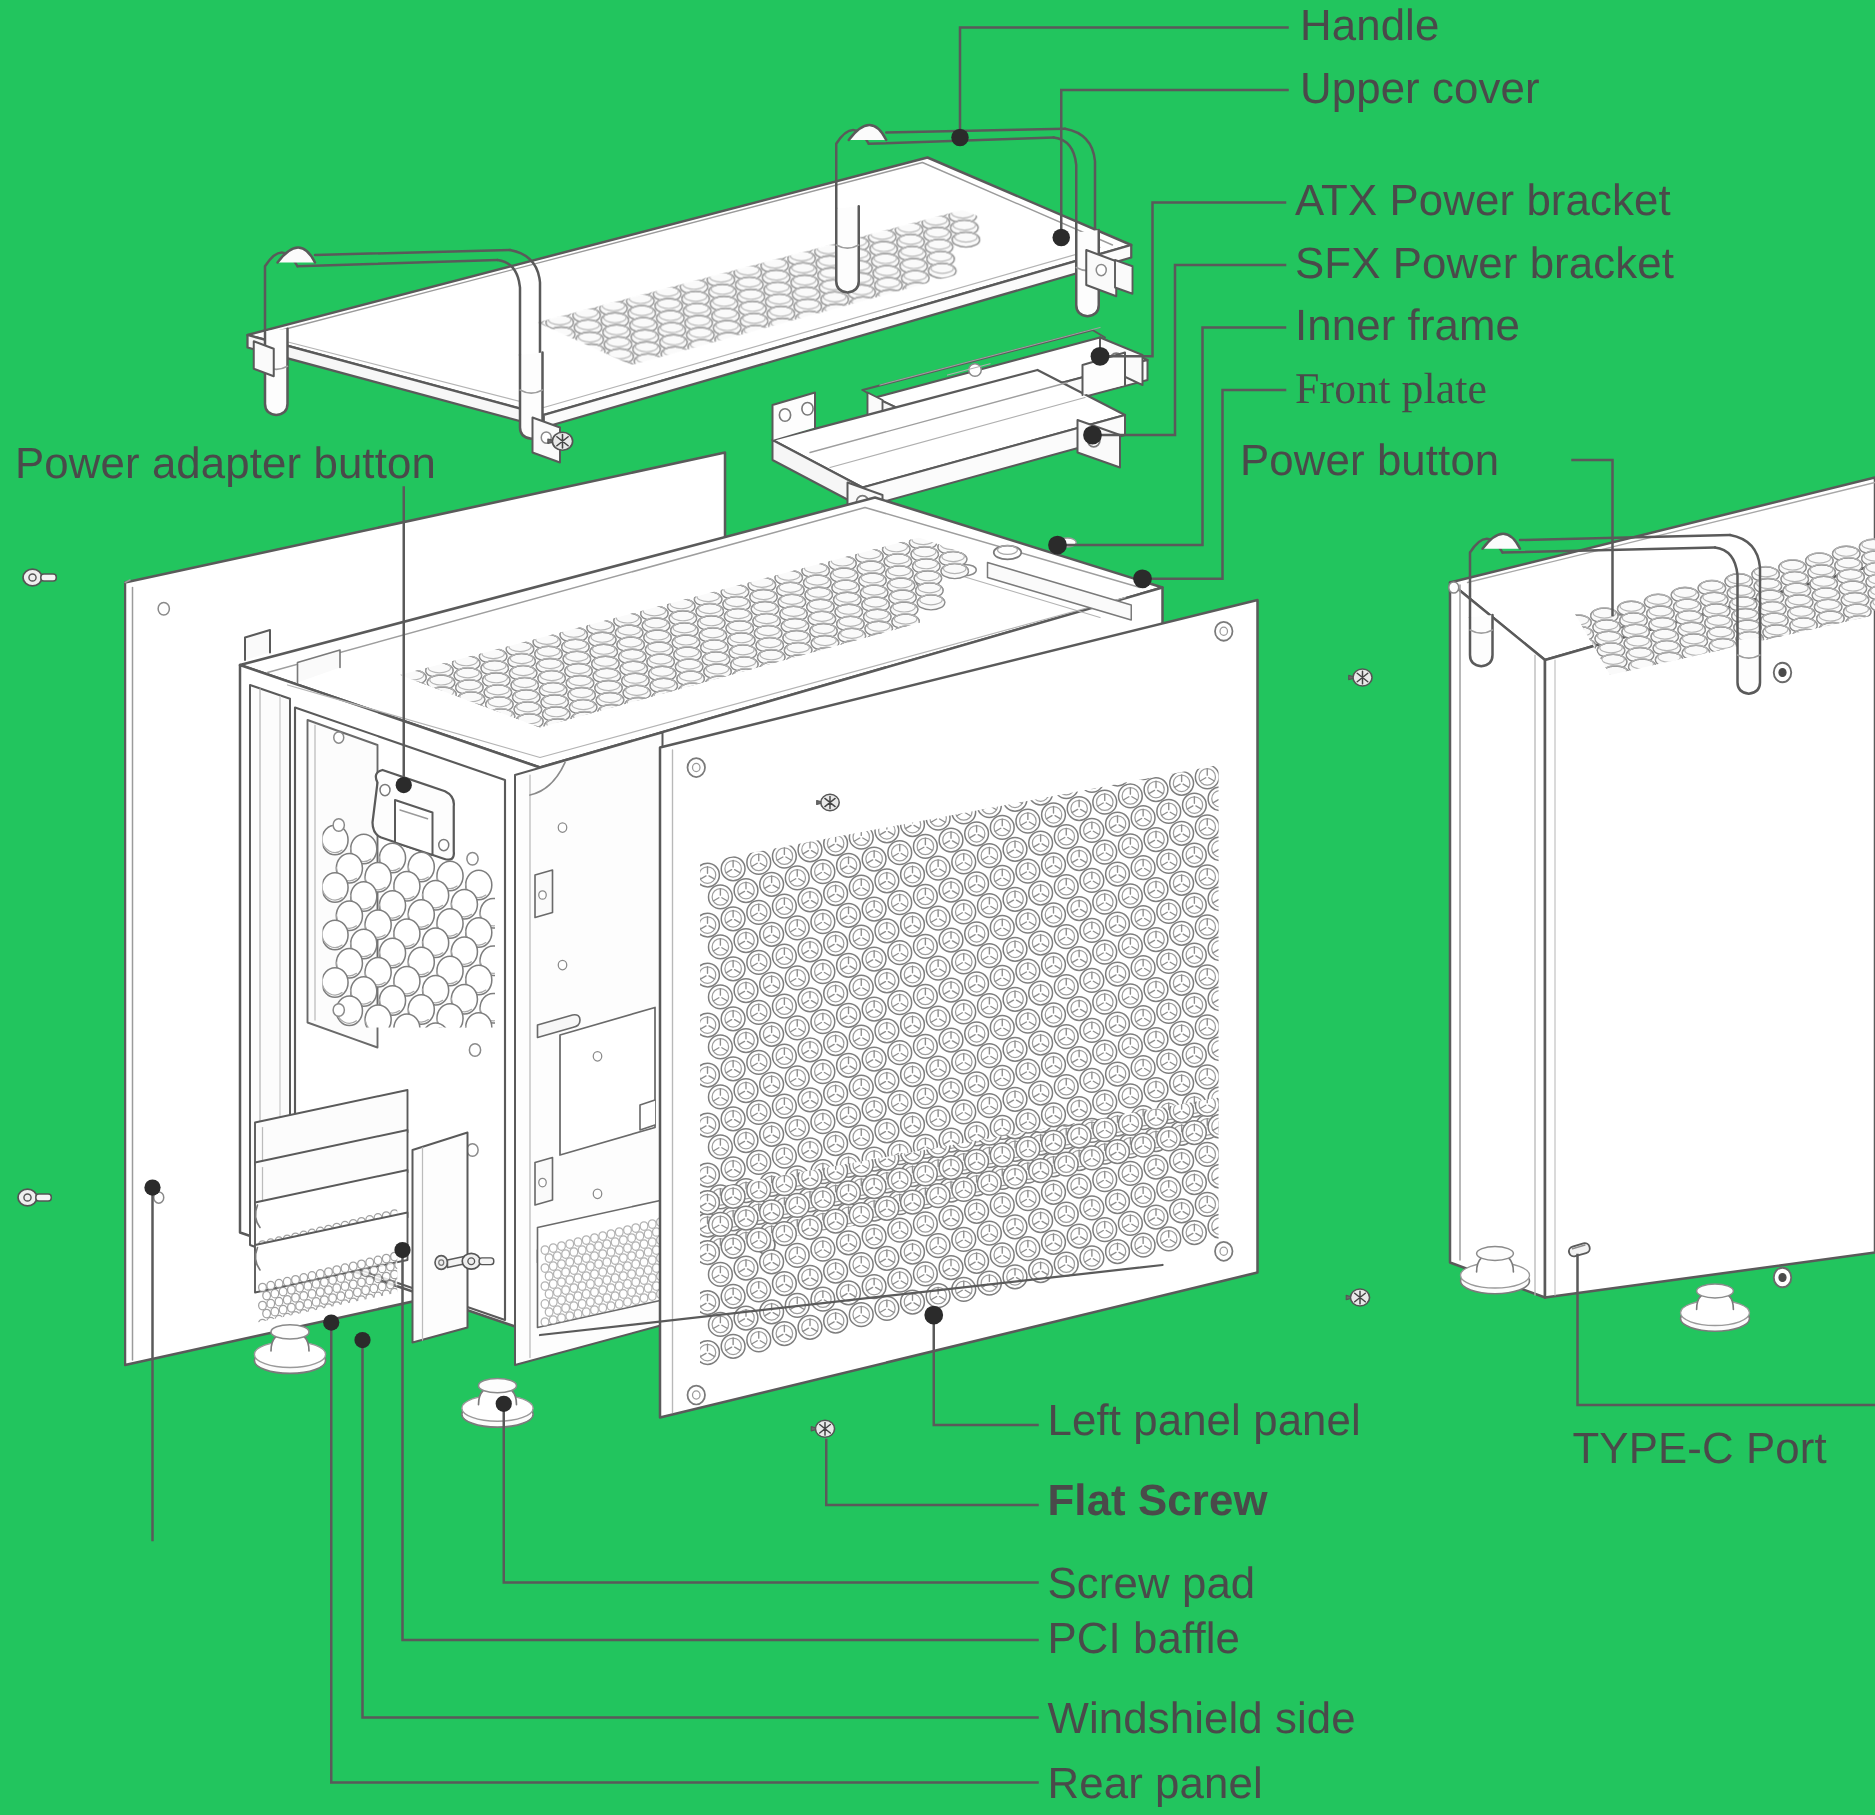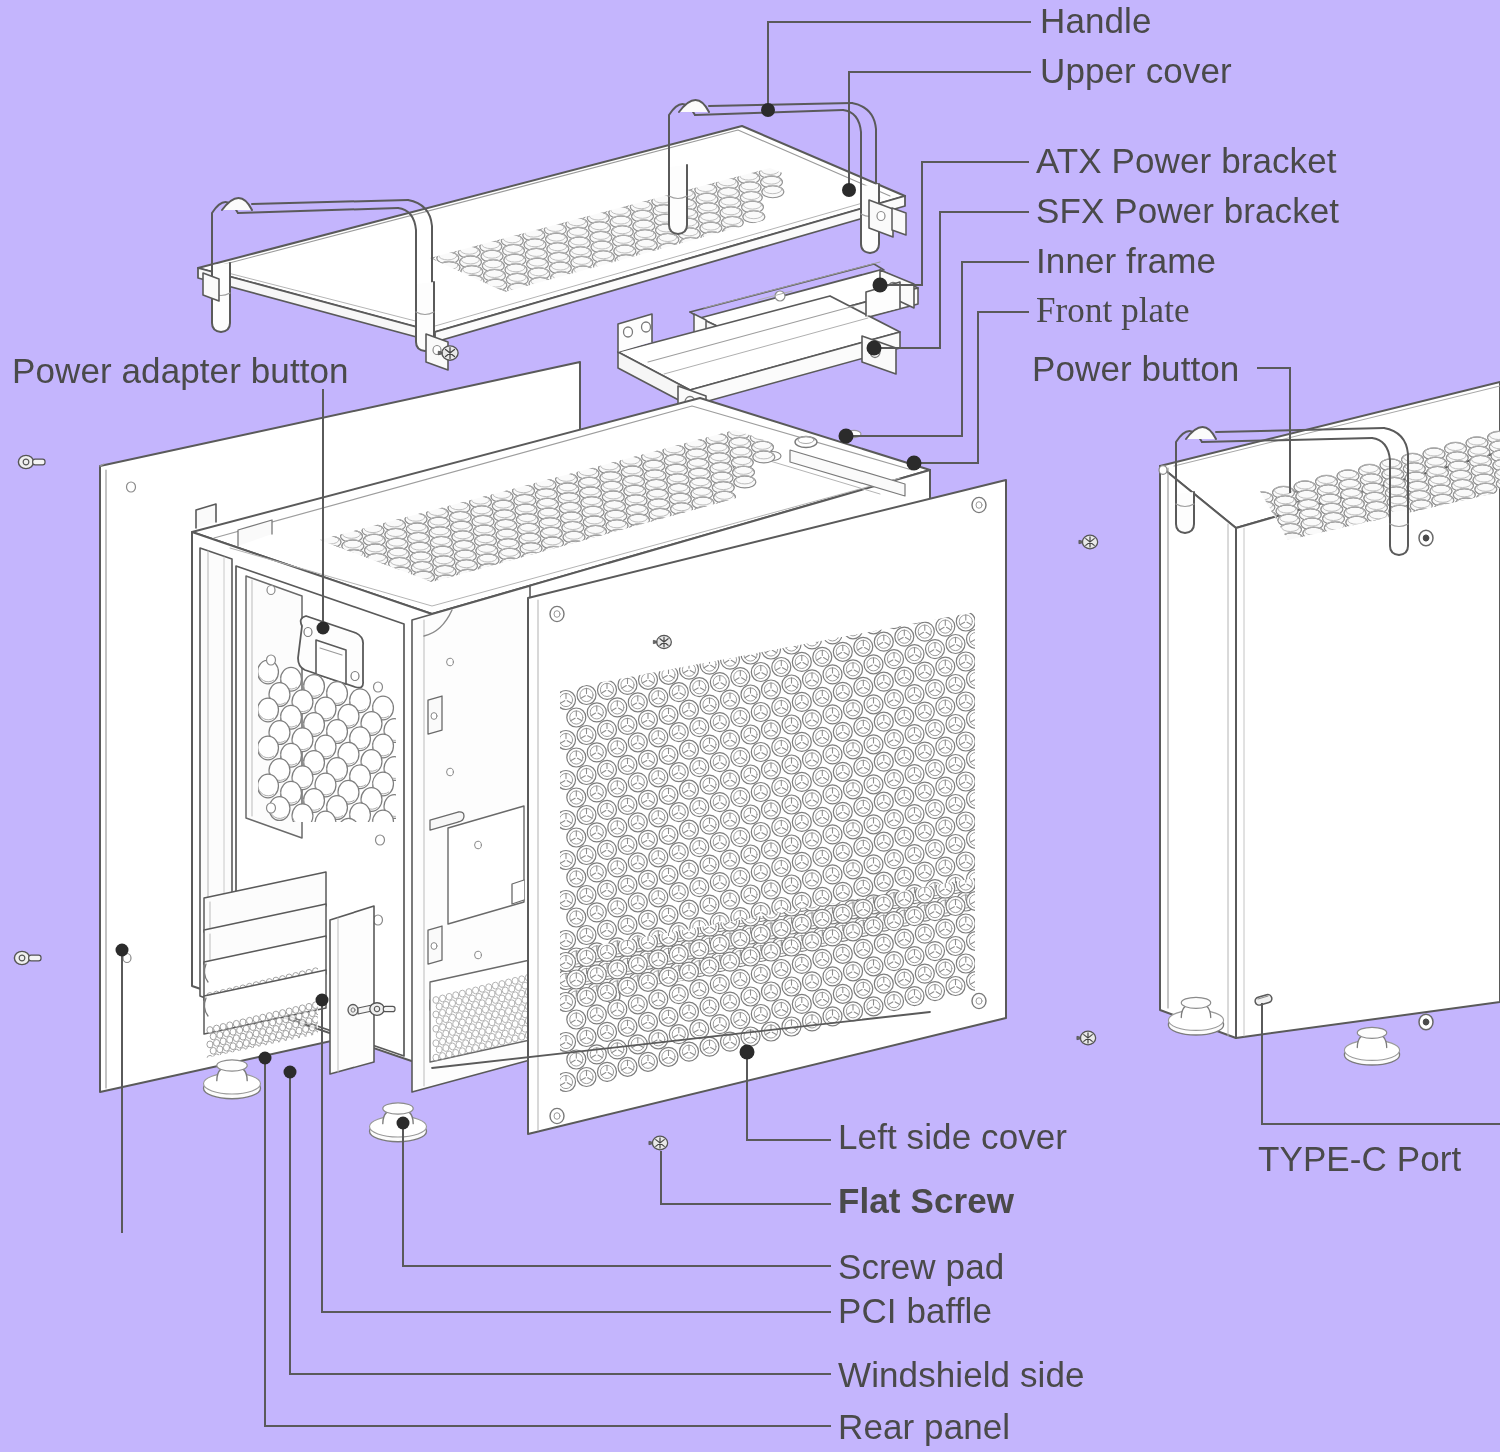--- a/index.html
+++ b/index.html
@@ -3,21 +3,21 @@
 <meta charset="utf-8">
 <title>PC Case Exploded View Diagram</title>
 <style>
   html,body{margin:0;padding:0;background:#ffffff;}
   body{
     width:1500px;height:1452px;
     font-family:"Liberation Sans", sans-serif;
     color:#4a4a4a;
     overflow:hidden;
   }
-  #stage{position:relative;width:1500px;height:1452px;background:#c4b5fd;}
+  #stage{position:relative;width:1500px;height:1452px;background:#22c55e;}
   #art{position:absolute;left:0;top:0;width:1500px;height:1452px;}
   .lbl{
     position:absolute;
     font-family:"Liberation Sans", sans-serif;
     font-size:35px;
     line-height:38px;
     color:#4a4a4a;
     white-space:nowrap;
     letter-spacing:0.1px;
   }
@@ -1902,22 +1902,22 @@
       <circle cx="265" cy="1058" r="6.5"></circle>
     </g>
   </svg>
 
   <div class="lbl" style="left:1040px;top:2px;">Handle</div>
   <div class="lbl" style="left:1040px;top:52px;">Upper cover</div>
   <div class="lbl" style="left:1036px;top:142px;">ATX Power bracket</div>
   <div class="lbl" style="left:1036px;top:192px;">SFX Power bracket</div>
   <div class="lbl" style="left:1036px;top:242px;">Inner frame</div>
   <div class="lbl" style="left:1036px;top:292px;font-family:Liberation Serif, serif;">Front plate</div>
-  <div class="lbl" style="left:992px;top:350px;margin-left:40px;">Power button</div>
+  <div class="lbl" style="left:992px;top:350px;">Power button</div>
   <div class="lbl" style="left:12px;top:352px;">Power adapter button</div>
-  <div class="lbl" style="left:838px;top:1118px;">Left side cover</div>
+  <div class="lbl" style="left:838px;top:1118px;">Left panel panel</div>
   <div class="lbl" style="left:838px;top:1182px;font-weight:bold;">Flat Screw</div>
   <div class="lbl" style="left:838px;top:1248px;">Screw pad</div>
   <div class="lbl" style="left:838px;top:1292px;">PCI baffle</div>
   <div class="lbl" style="left:838px;top:1356px;">Windshield side</div>
   <div class="lbl" style="left:838px;top:1408px;">Rear panel</div>
   <div class="lbl" style="left:1258px;top:1140px;text-align:center;">TYPE-C Port</div>
 </div>
 
 </body></html>

